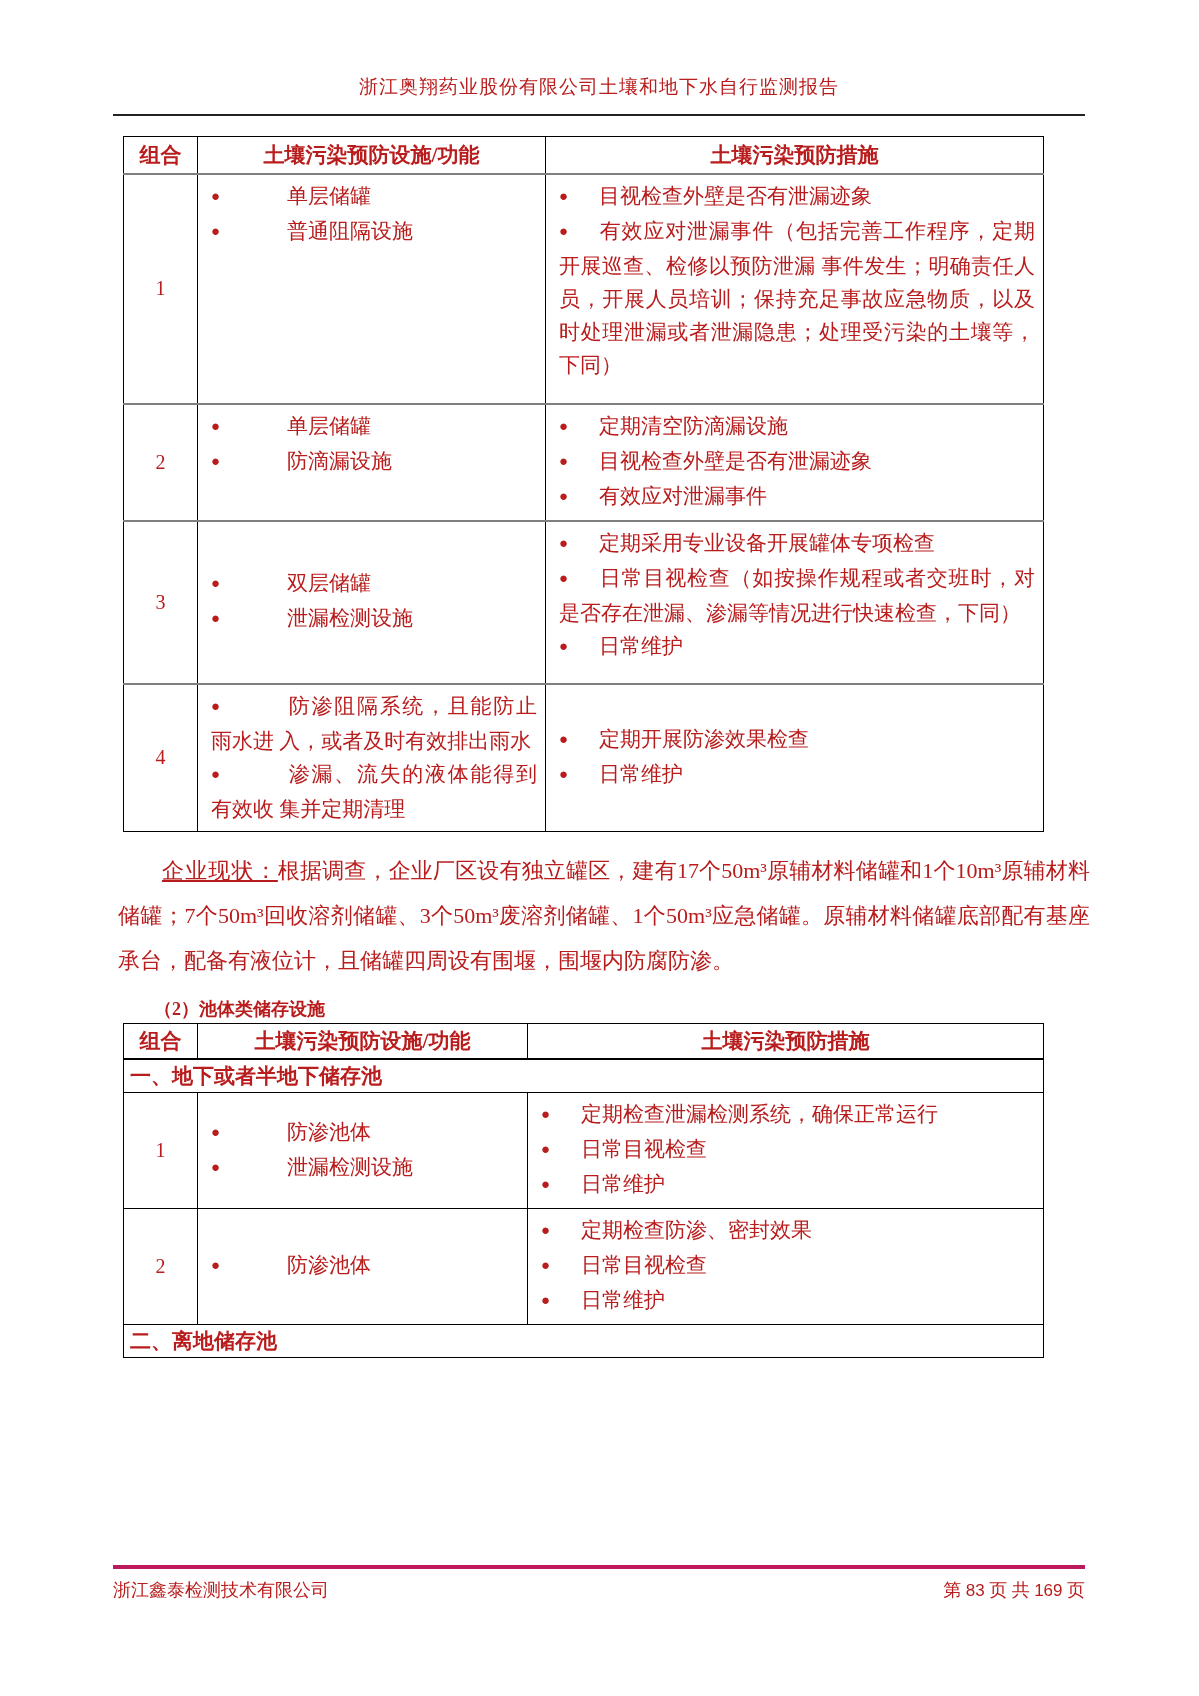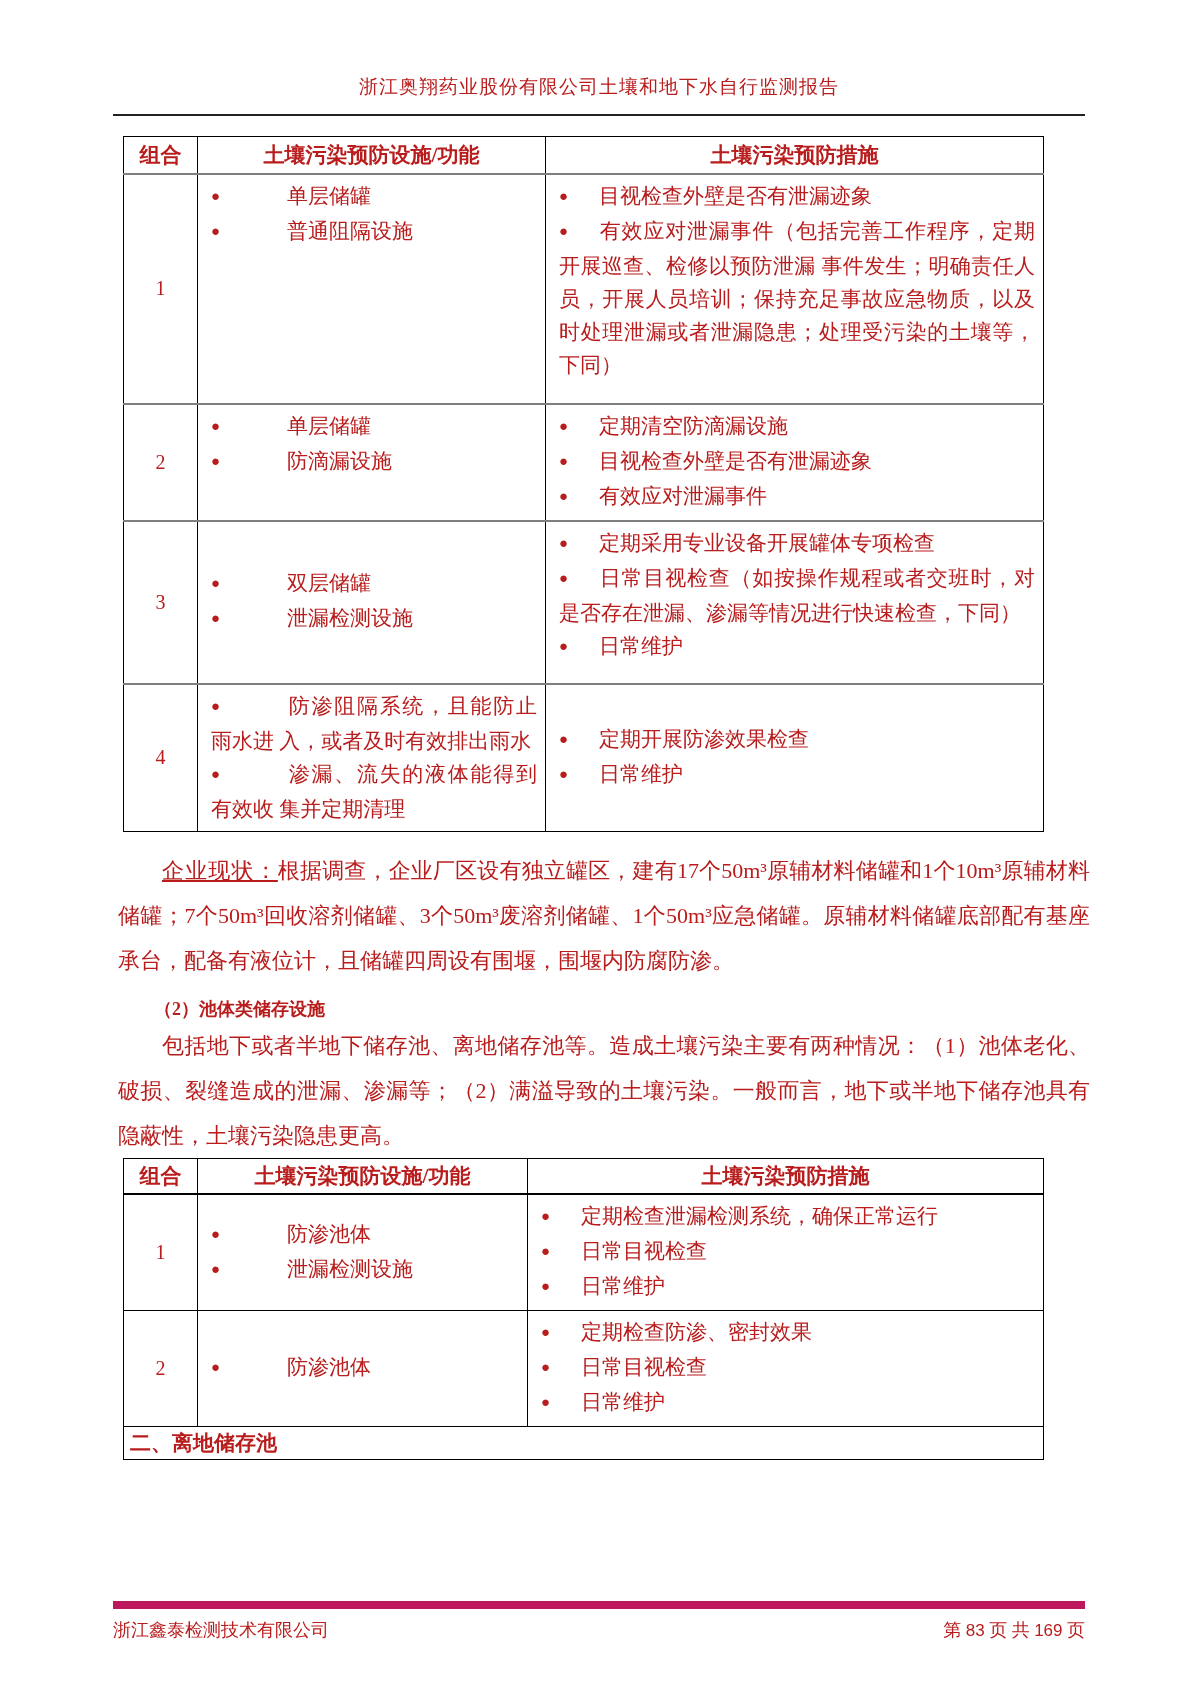--- a/index.html
+++ b/index.html
@@ -51,24 +51,23 @@
   
   .para{font-size:22px;line-height:45px;text-align:justify;margin:0;text-indent:44px;}
   .p1{margin-top:16px;}
   .lbl{font-weight:normal;text-decoration:underline;letter-spacing:1px;}
   .h2{font-size:18px;font-weight:bold;margin:14px 0 2px 0;padding-left:36px;}
   .caption{font-size:22px;font-weight:bold;text-align:center;margin:26px 0 10px 0;}
   .caption .cap-no{margin-right:46px;}
   
   .ftr{
     position:absolute;left:113px;top:1565px;width:972px;
-    border-top:8px solid #be185d;padding-top:9px;
+    border-top:4px solid #be185d;padding-top:9px;
     display:flex;justify-content:space-between;align-items:baseline;
     font-size:18px;
-    margin-top:36px;
   }
   .ftr .digits{font-family:"Liberation Sans","DejaVu Sans",sans-serif;font-size:17px;text-align:right;}
 </style>
 </head>
 <body>
 
 <div class="page">
 
   <div class="hdr">
     <span>浙江奥翔药业股份有限公司土壤和地下水自行监测报告</span>
@@ -134,34 +133,36 @@
               <div class="li"><span class="blt">●</span><span>日常维护</span></div>
             </td>
           </tr>
         </tbody>
     </table>
 
     <p class="para p1"><span class="lbl">企业现状：</span><span>根据调查，企业厂区设有独立罐区，建有17个50m³原辅材料储罐和1个10m³原辅材料储罐；7个50m³回收溶剂储罐、3个50m³废溶剂储罐、1个50m³应急储罐。原辅材料储罐底部配有基座承台，配备有液位计，且储罐四周设有围堰，围堰内防腐防渗。</span></p>
 
     <div class="h2">（2）池体类储存设施</div>
 
-    <p class="para">包括地下或者半地下储存池、离地储存池等。造成土壤污染主要有两种情况：（1）池体老化、破损、裂缝造成的泄漏、渗漏等；（2）满溢导致的土壤污染。一般而言，地下或半地下储存池具有隐蔽性，土壤污染隐患更高。</p>
 
 
     <table class="doc" id="table2">
       <colgroup>
           <col style="width:74px">
           <col style="width:330px">
           <col style="width:516px">
         </colgroup>
       <tbody id="t2body">
           <tr class="hrow">
             <th><span>组合</span></th>
             <th><span>土壤污染预防设施/功能</span></th>
             <th><span>土壤污染预防措施</span></th>
+          </tr>
+          <tr class="sec">
+            <td colspan="3"><span>一、地下或者半地下储存池</span></td>
           </tr>
           <tr class="r1">
             <td class="combo">1</td>
             <td class="fm facilities">
               <div class="li"><span class="blt">●</span><span>防渗池体</span></div>
               <div class="li"><span class="blt">●</span><span>泄漏检测设施</span></div>
             </td>
             <td class="fm measures">
               <div class="li"><span class="blt">●</span><span>定期检查泄漏检测系统，确保正常运行</span></div>
               <div class="li"><span class="blt">●</span><span>日常目视检查</span></div>

